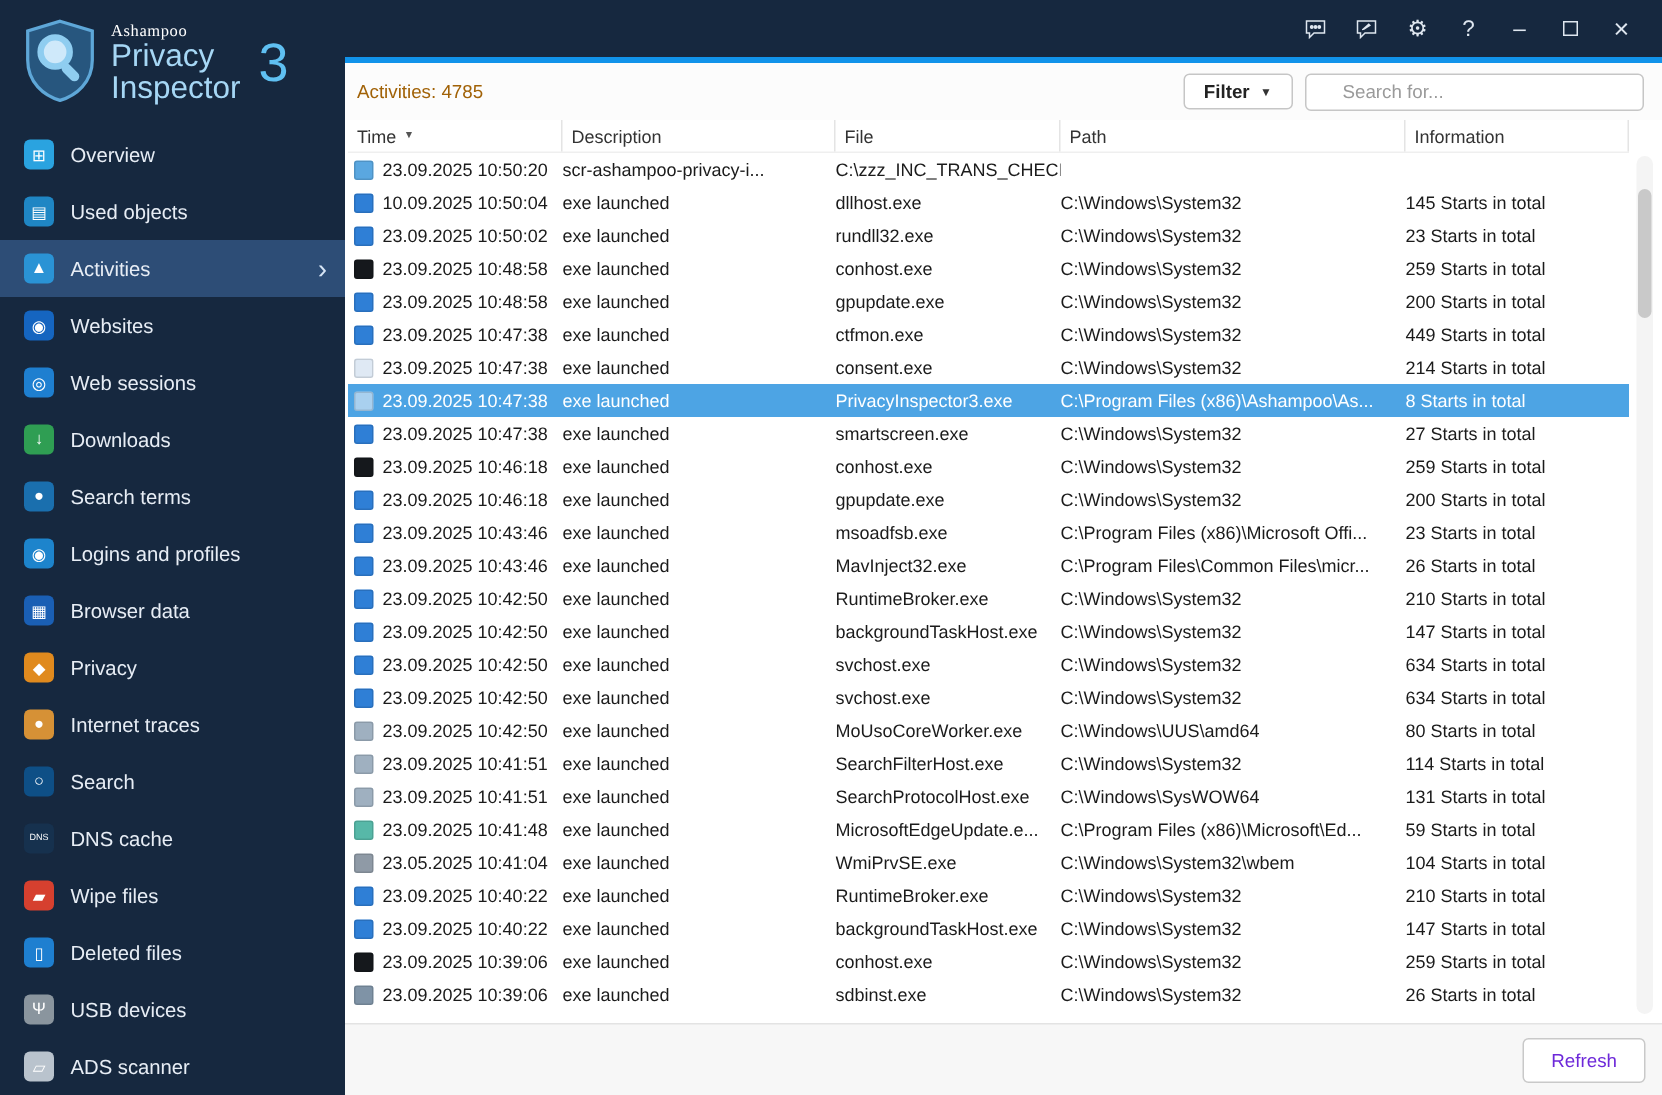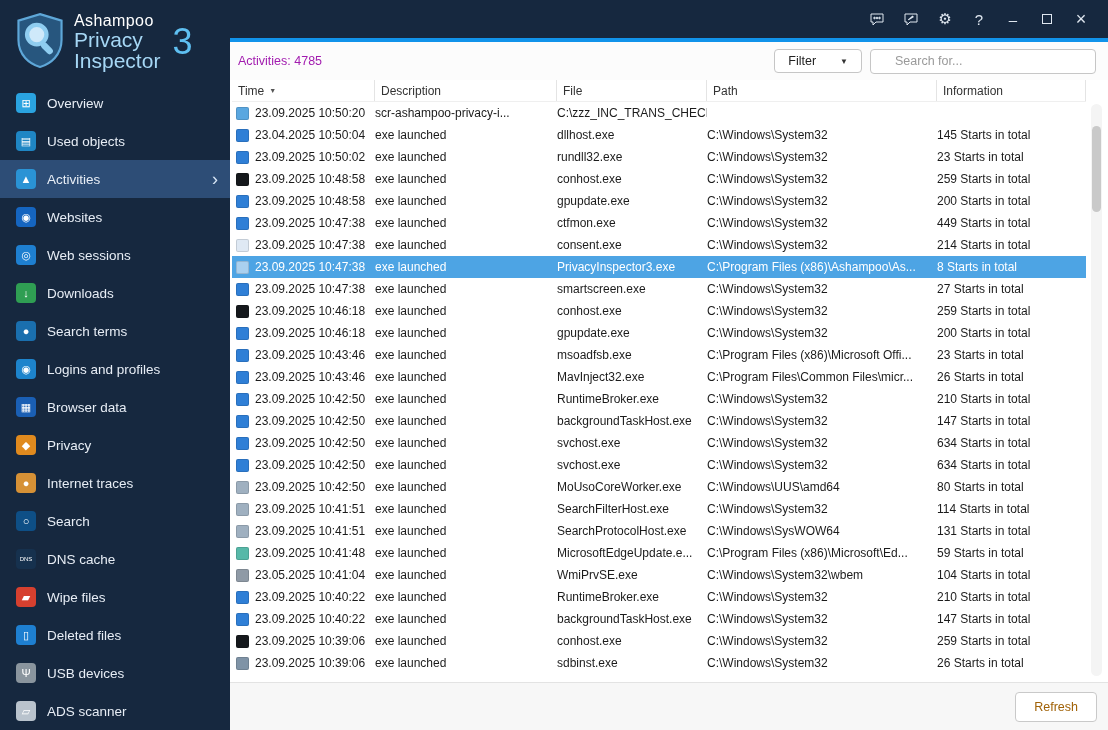--- a/index.html
+++ b/index.html
@@ -4,41 +4,41 @@
 <style>
   * { margin:0; padding:0; box-sizing:border-box; }
   html,body { width:1108px; height:730px; overflow:hidden; }
   body { font-family:"Liberation Sans", sans-serif; background:#16283f; }
   .app { position:relative; width:1108px; height:730px; background:#16283f; }
 
   
   .sidebar { position:absolute; left:0; top:0; width:230px; height:730px; background:#16283f; z-index:2; }
   .logo { display:flex; align-items:center; gap:8px; padding:10px 10px 6px 14px; height:80px; }
   .logo-text { line-height:1.0; }
-  .logo-brand { font-size:16px; color:#ffffff; letter-spacing:0.4px; }
+  .logo-brand { font-size:11px; color:#ffffff; letter-spacing:0.4px;font-family:Liberation Serif, serif; }
   .logo-line { font-size:21px; color:#a6d7f5; }
   .logo-version { font-size:36px; color:#5fc0f2; margin-left:4px; }
   .nav { margin-top:4px; }
   .nav-item { display:flex; align-items:center; gap:11px; height:38px; padding-left:16px; color:#e7edf5; font-size:13.5px; cursor:default; position:relative; }
   .nav-item.selected { background:#2d4d76; }
   .nav-icon { width:20px; height:20px; border-radius:4px; display:flex; align-items:center; justify-content:center; color:#fff; font-size:11px; flex:0 0 20px; }
   .nav-chevron { position:absolute; right:12px; font-size:18px; color:#d8e6f6; display:none; }
   .nav-item.selected .nav-chevron { display:block; }
 
   
   .titlebar { position:absolute; left:230px; right:0; top:0; height:38px; background:#16283f; display:flex; align-items:center; justify-content:flex-end; padding-right:10px; }
   .tb-btn { width:34px; height:30px; display:flex; align-items:center; justify-content:center; color:#dfe7f0; font-size:15px; cursor:default; }
   .tb-box { width:10px; height:10px; border:1px solid #dfe7f0; }
   .accent-line { position:absolute; left:230px; right:0; top:38px; height:4px; background:#1193ea; }
 
   
   .main { position:absolute; left:230px; top:42px; right:0; bottom:0; background:#ffffff; }
   .toolbar { display:flex; align-items:center; height:38px; padding:0 12px 0 8px; background:#fcfcfc; }
-  .count-label { font-size:12.5px; color:#a21caf;text-align:center; }
-  .filter-btn { margin-left:auto; display:flex; align-items:center; gap:24px; background:#fff; border:1px solid #c6c6c6; border-radius:4px; padding:4px 13px; font-size:12.5px; color:#222; cursor:default; }
+  .count-label { font-size:12.5px; color:#a16207;text-align:center; }
+  .filter-btn { margin-left:auto; display:flex; align-items:center; gap:7px; background:#fff; border:1px solid #c6c6c6; border-radius:4px; padding:4px 13px; font-size:12.5px; color:#222; cursor:default;font-weight:bold; }
   .filter-arrow { font-size:8px; color:#333; }
   .search-input { margin-left:8px; width:226px; height:25px; border:1px solid #c6c6c6; border-radius:4px; padding:0 24px; font-size:12.5px; font-family:"Liberation Sans", sans-serif; color:#333; outline:none; }
   .search-input::placeholder { color:#9a9a9a; }
 
   .grid-cols { display:grid; grid-template-columns:143px 182px 150px 230px 1fr; }
   .table { margin-left:2px; margin-right:22px; }
   .table-header { height:22px; border-bottom:1px solid #efefef; }
   .hcell { display:flex; align-items:center; gap:5px; font-size:12px; color:#333; padding-left:6px; border-right:1px solid #e4e4e4; overflow:hidden; white-space:nowrap; }
   .sort-icon { font-size:7px; color:#555; }
   .row { height:22px; cursor:default; }
@@ -48,21 +48,21 @@
   .cell-time { padding-left:4px; }
   .file-icon { width:13px; height:13px; border-radius:2px; margin-right:6px; flex:0 0 13px; box-shadow:inset 0 0 0 1px rgba(0,0,0,0.12); }
 
   
   .vscroll { position:absolute; right:6px; top:62px; bottom:54px; width:11px; background:#f4f4f4; border-radius:6px; }
   .vthumb { position:absolute; left:1px; right:1px; top:22px; height:86px; background:#c9c9c9; border-radius:5px; }
 
   
   .footer { position:absolute; left:0; right:0; bottom:0; height:48px; background:#f7f7f7; border-top:1px solid #e3e3e3; display:flex; align-items:center; justify-content:flex-end; gap:9px; padding-right:11px; }
   .btn { font-family:"Liberation Sans", sans-serif; font-size:12.5px; border-radius:4px; padding:7px 18px; cursor:default; }
-  .btn-secondary { background:#ffffff; border:1px solid #c9c9c9; color:#a16207; }
+  .btn-secondary { background:#ffffff; border:1px solid #c9c9c9; color:#6d28d9; }
   .btn-primary { background:#1574d4; border:1px solid #1574d4; color:#ffffff; padding:7px 14px; }
 </style>
 </head>
 <body>
 
 <div class="app">
 
   <div class="sidebar">
     <div class="logo">
       <span>
@@ -232,21 +232,21 @@
               <span class="file-icon" style="background: rgb(90, 167, 224);"></span>
               <span class="cell-time-text">23.09.2025 10:50:20</span>
             </span>
     <span class="cell cell-file">scr-ashampoo-privacy-i...</span>
     <span class="cell cell-path">C:\zzz_INC_TRANS_CHECK_FOLDER</span>
     <span class="cell cell-info"></span>
   </div>
           <div class="row grid-cols">
     <span class="cell cell-time">
               <span class="file-icon" style="background: rgb(47, 127, 214);"></span>
-              <span class="cell-time-text">23.04.2025 10:50:04</span>
+              <span class="cell-time-text">10.09.2025 10:50:04</span>
             </span>
     <span class="cell cell-desc">exe launched</span>
     <span class="cell cell-file">dllhost.exe</span>
     <span class="cell cell-path">C:\Windows\System32</span>
     <span class="cell cell-info">145 Starts in total</span>
   </div>
           <div class="row grid-cols">
     <span class="cell cell-time">
               <span class="file-icon" style="background: rgb(47, 127, 214);"></span>
               <span class="cell-time-text">23.09.2025 10:50:02</span>

